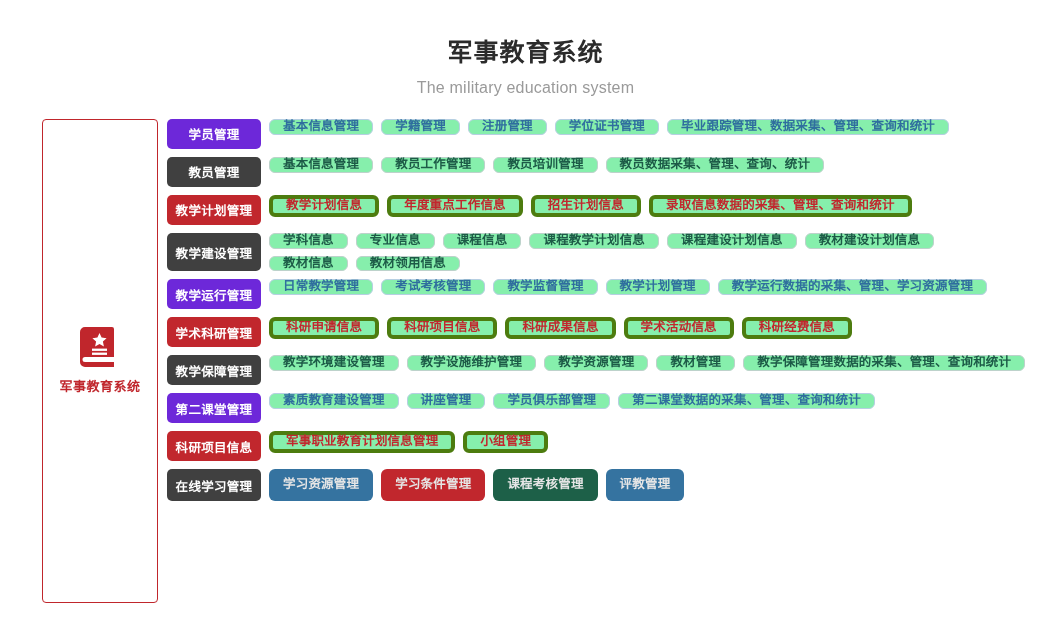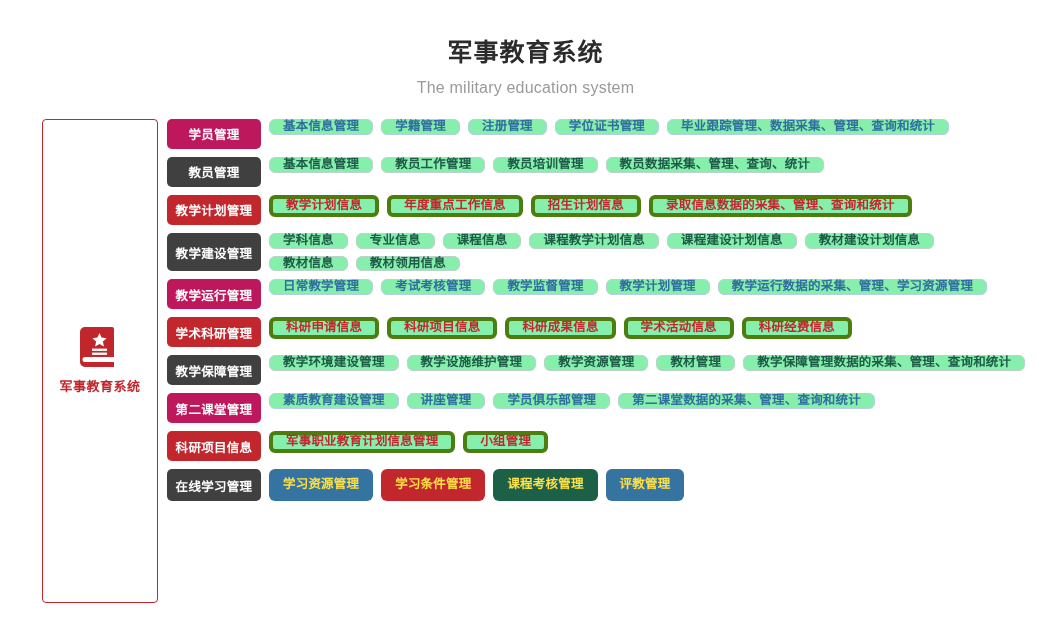--- a/index.html
+++ b/index.html
@@ -95,21 +95,21 @@
     font-weight: bold;
     letter-spacing: .3px;
     display: flex;
     align-items: center;
     justify-content: center;
     text-align: center;
     padding: 0 4px;
     box-sizing: border-box;
     min-height: 30px;
   }
-  .cat.blue  { background: #be185d; }
+  .cat.blue  { background: #6d28d9; }
   .cat.green { background: #404040; }
   .cat.red   { background: #c1272d; }
 
   
   .sub-stack {
     flex: 1;
     display: flex;
     flex-direction: column;
     gap: 7px;
   }
@@ -130,21 +130,21 @@
     padding: 0 13px;
     white-space: nowrap;
     box-sizing: border-box;
     line-height: 1.1;
   }
   .item.blue  { border: 1px solid #b6cfe2; color: #2f6e9e; }
   .item.green { border: 1px solid #bdd2cb; color: #1d5b47; }
   .item.red   { border: 4px solid #4d7c0f; color: #c1272d; }
 
   
-  .item.filled { border: none; color: #fde047; padding: 9px 14px; }
+  .item.filled { border: none; color: #e5e5e5; padding: 9px 14px; }
   .item.filled.blue  { background: #3573a0; }
   .item.filled.green { background: #1d6048; }
   .item.filled.red   { background: #c1272d; }
 </style>
 </head>
 <body>
 
 <div class="header">
   <div class="title">军事教育系统</div>
   <div class="subtitle">The military education system</div>

